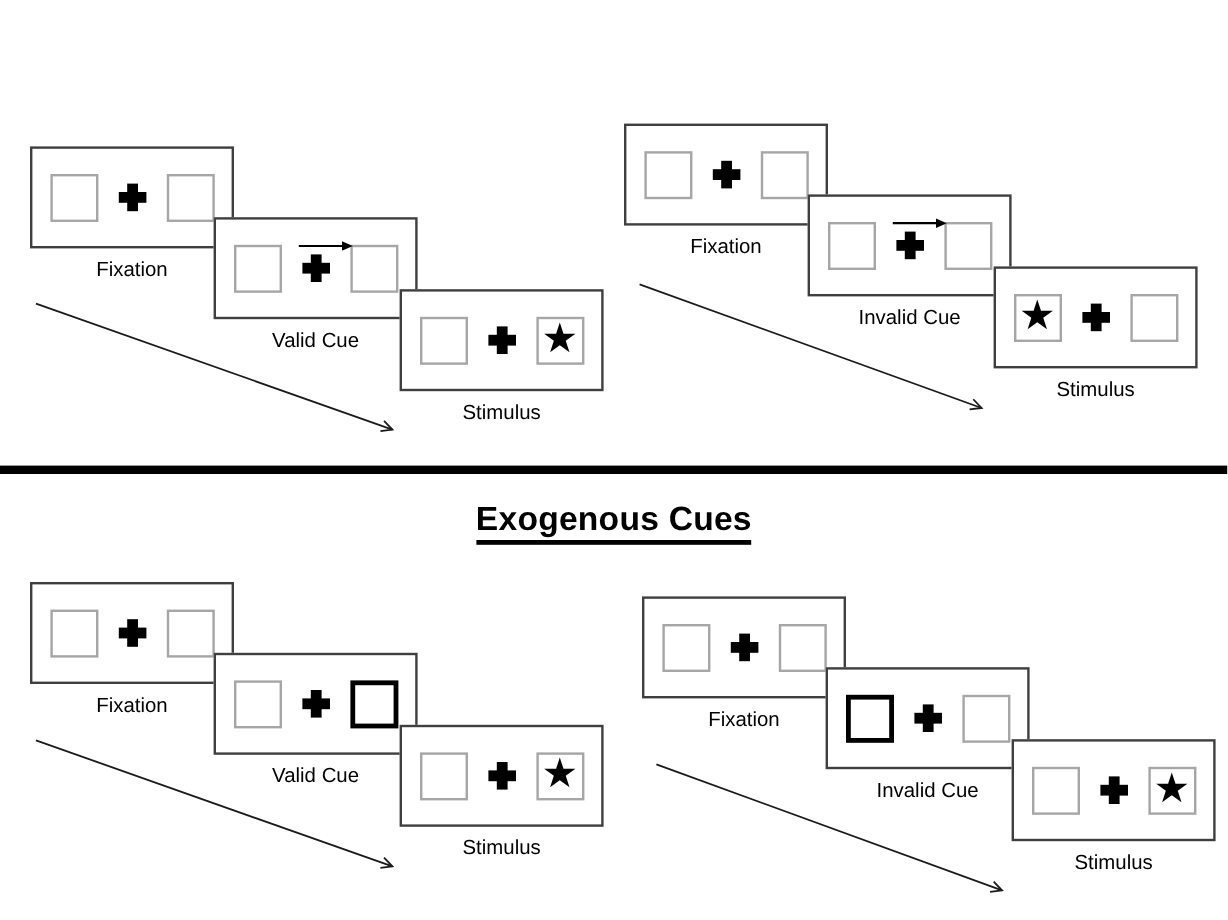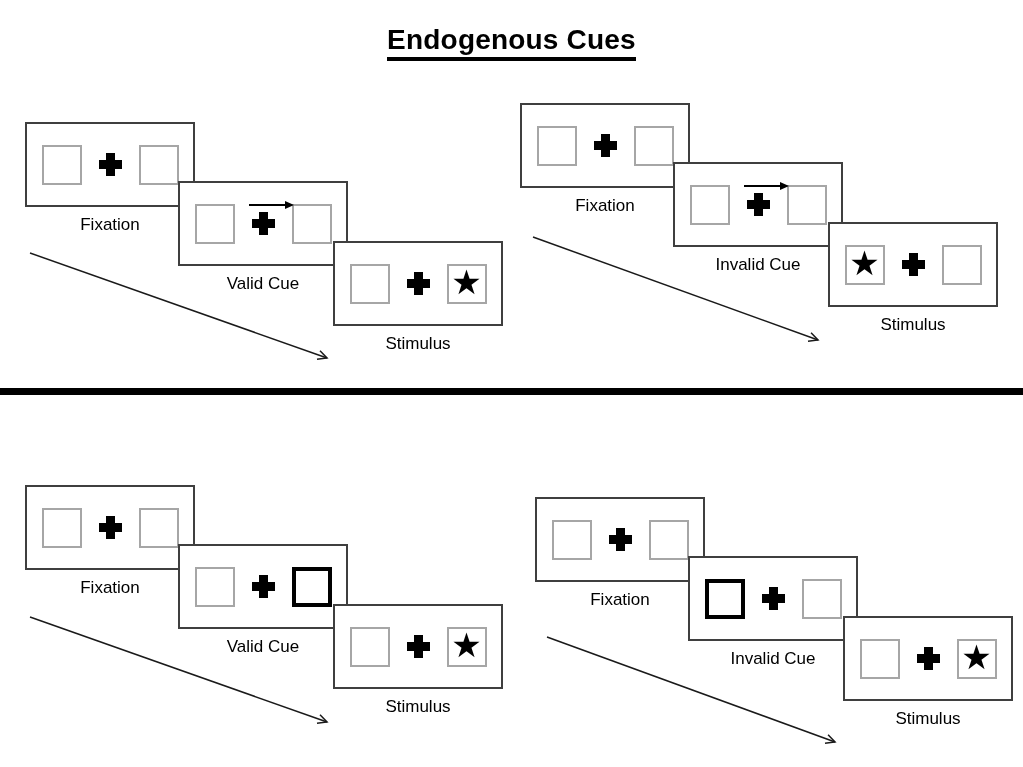--- a/index.html
+++ b/index.html
@@ -33,23 +33,20 @@
   .mini-arrow{position:absolute;left:-4px;top:-15px;width:48px;height:12px;}
 
   .panel-label{position:absolute;width:170px;text-align:center;
     font-size:17px;font-weight:normal;color:#000;white-space:nowrap;}
 </style>
 </head>
 <body>
 
 <div id="canvas">
 
-  <div class="sec-title" id="title-endo">
-    <span>Endogenous Cues</span>
-  </div>
 
   <svg id="arrows" viewBox="0 0 1023 767" xmlns="http://www.w3.org/2000/svg">
     <defs>
       <marker id="ah" markerWidth="14" markerHeight="14" refX="10" refY="5.5" orient="auto" markerUnits="userSpaceOnUse">
         <path d="M1,1 L10,5.5 L1,10" fill="none" stroke="#1a1a1a" stroke-width="1.5"></path>
       </marker>
     </defs>
     <g id="arrow-lines">
         <line x1="30" y1="253" x2="327" y2="358" stroke="#1a1a1a" stroke-width="1.5" marker-end="url(#ah)"></line>
         <line x1="533" y1="237" x2="818" y2="340" stroke="#1a1a1a" stroke-width="1.5" marker-end="url(#ah)"></line>
@@ -154,14 +151,17 @@
           <div class="box">
             <span class="star">★</span>
           </div>
         </div>
         <div class="panel-label" style="left: 843px; top: 709px; z-index: 7;">Stimulus</div>
       </div>
     </div>
 
   <div class="divider"></div>
 
+  <div class="sec-title" id="title-exo">
+    <span>Exogenous Cues</span>
+  </div>
 
 </div>
 
 </body></html>

